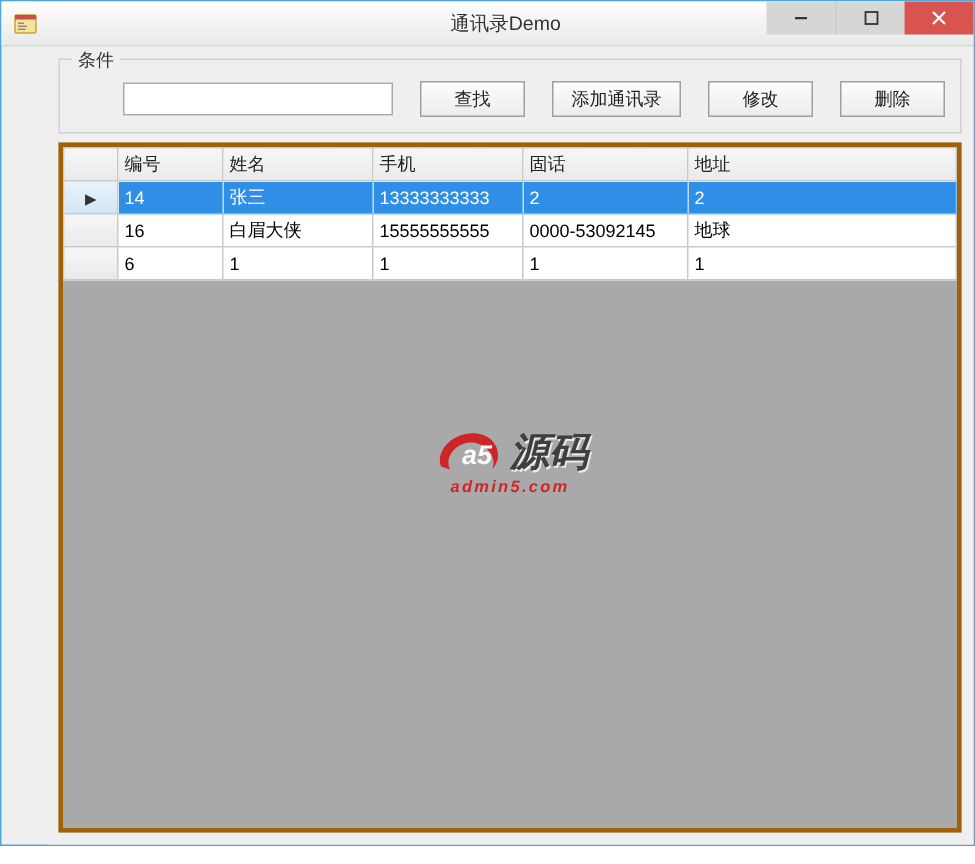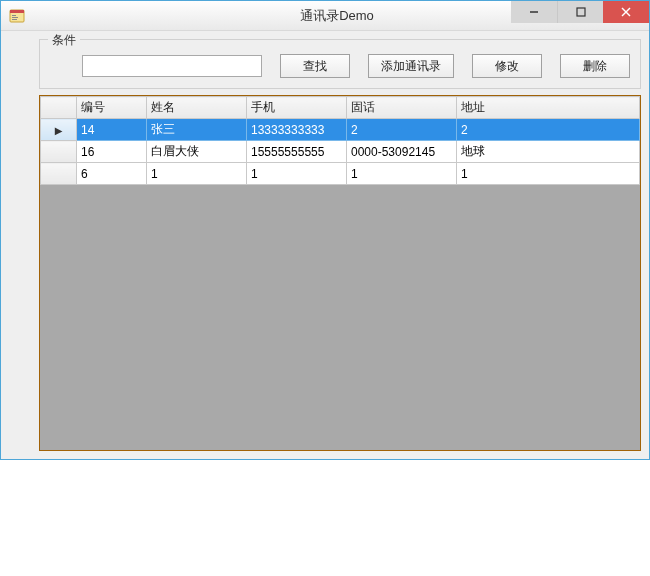--- a/index.html
+++ b/index.html
@@ -4,21 +4,21 @@
 <style>
   * { box-sizing: border-box; }
   html, body { margin:0; padding:0; }
   body {
     font-family: "Microsoft YaHei", "SimSun", Tahoma, sans-serif;
     font-size: 12px;
     background: #fff;
   }
   .window {
     width: 650px;
-    height: 460px;
+    height: 564px;
     background: #efefef;
     border: 1px solid #4ea6d8;
     display: flex;
     flex-direction: column;
   }
   
   .titlebar {
     height: 30px;
     background: linear-gradient(#fefefe,#e9e9e9);
     display:flex;
@@ -99,21 +99,21 @@
     font-size:12px;
     color:#222;
     padding:0 8px;
     cursor:pointer;
   }
   .wf-button.wide { min-width:86px; }
 
   
   .grid-wrap {
     flex:1;
-    border:1px solid #a16207;
+    border:3px solid #a16207;
     background:#a9a9a9;
     position:relative;
     overflow:hidden;
   }
   .grid {
     width:100%;
     border-collapse:collapse;
     background:#fff;
     table-layout:fixed;
   }
@@ -265,16 +265,28 @@
                 <td>6</td>
                 <td>1</td>
                 <td>1</td>
                 <td>1</td>
                 <td>1</td>
               </tr>
             </tbody>
         </table>
       </div>
 
+      <div class="watermark">
+        <div class="wm-top">
+          <span class="wm-badge">
+            <svg viewBox="0 0 48 38">
+              <path d="M6 28 C2 18 14 4 30 6 C44 8 48 22 40 30 C44 22 36 12 26 12 C16 12 8 22 12 30 Z" fill="#d02020"></path>
+              <text x="20" y="26" font-size="18" font-weight="bold" font-style="italic" fill="#fff">a5</text>
+            </svg>
+          </span>
+          <span class="wm-text">源码</span>
+        </div>
+        <div class="wm-sub">admin5.com</div>
+      </div>
     </div>
 
   </div>
 </div>
 
 </body></html>

